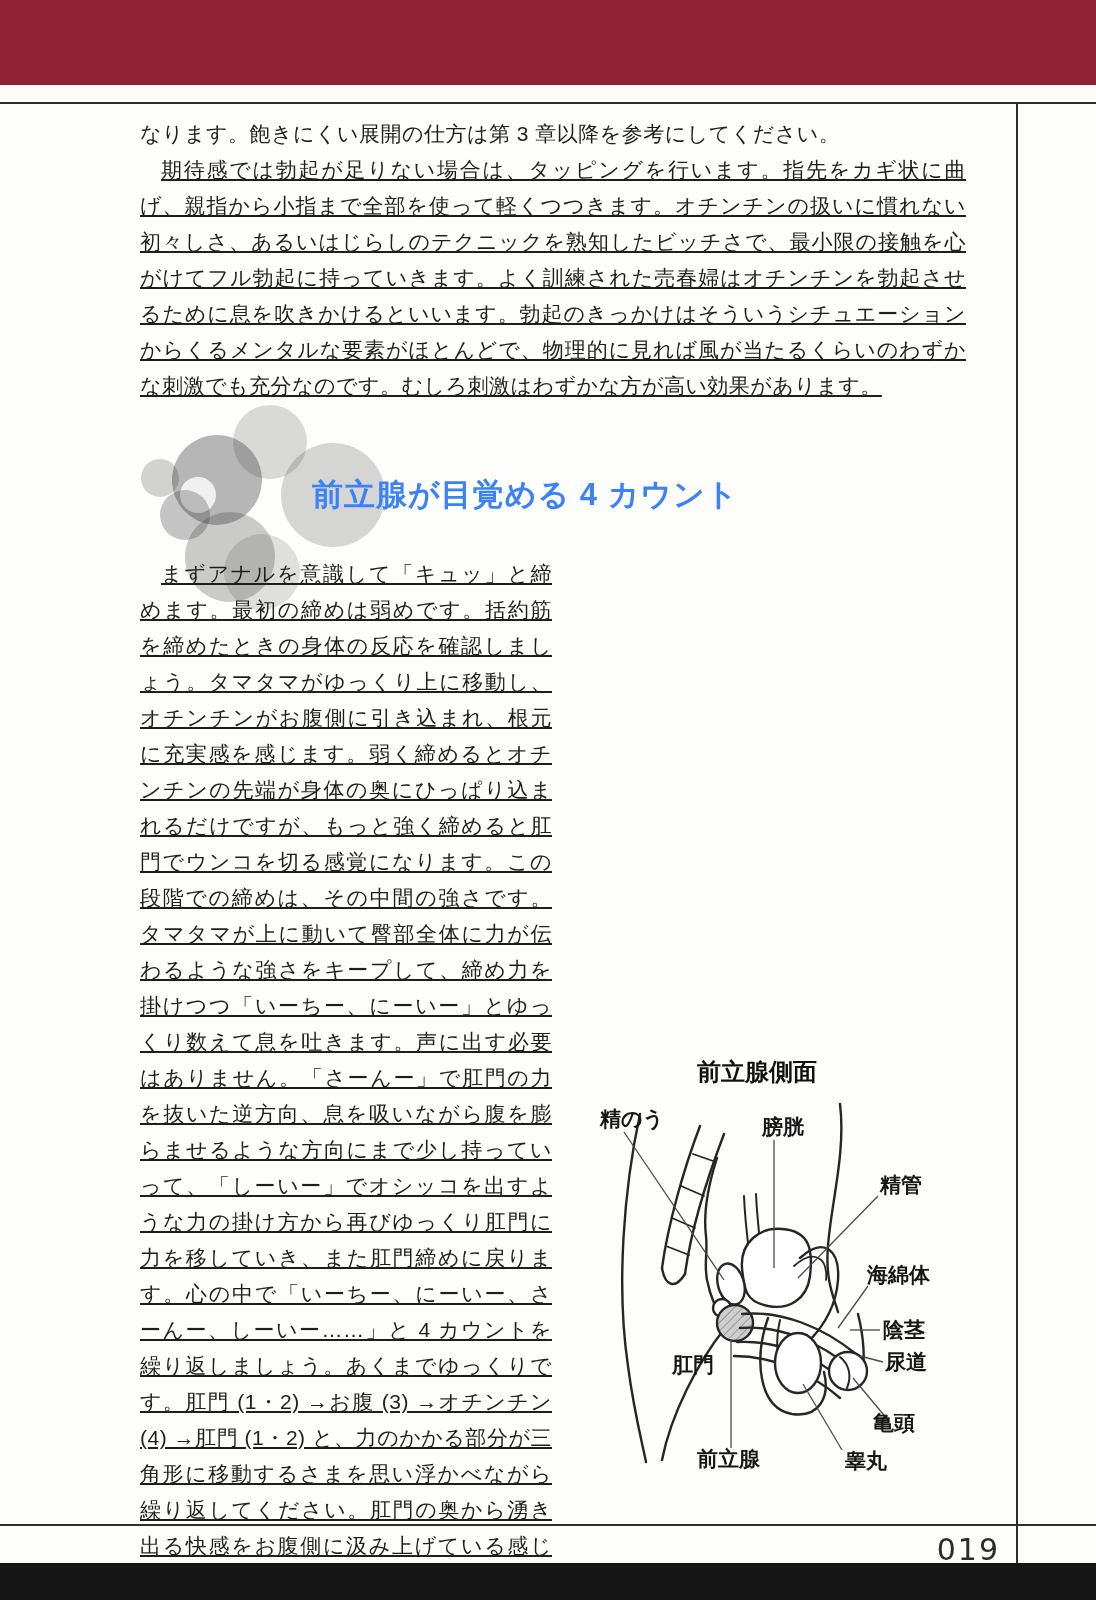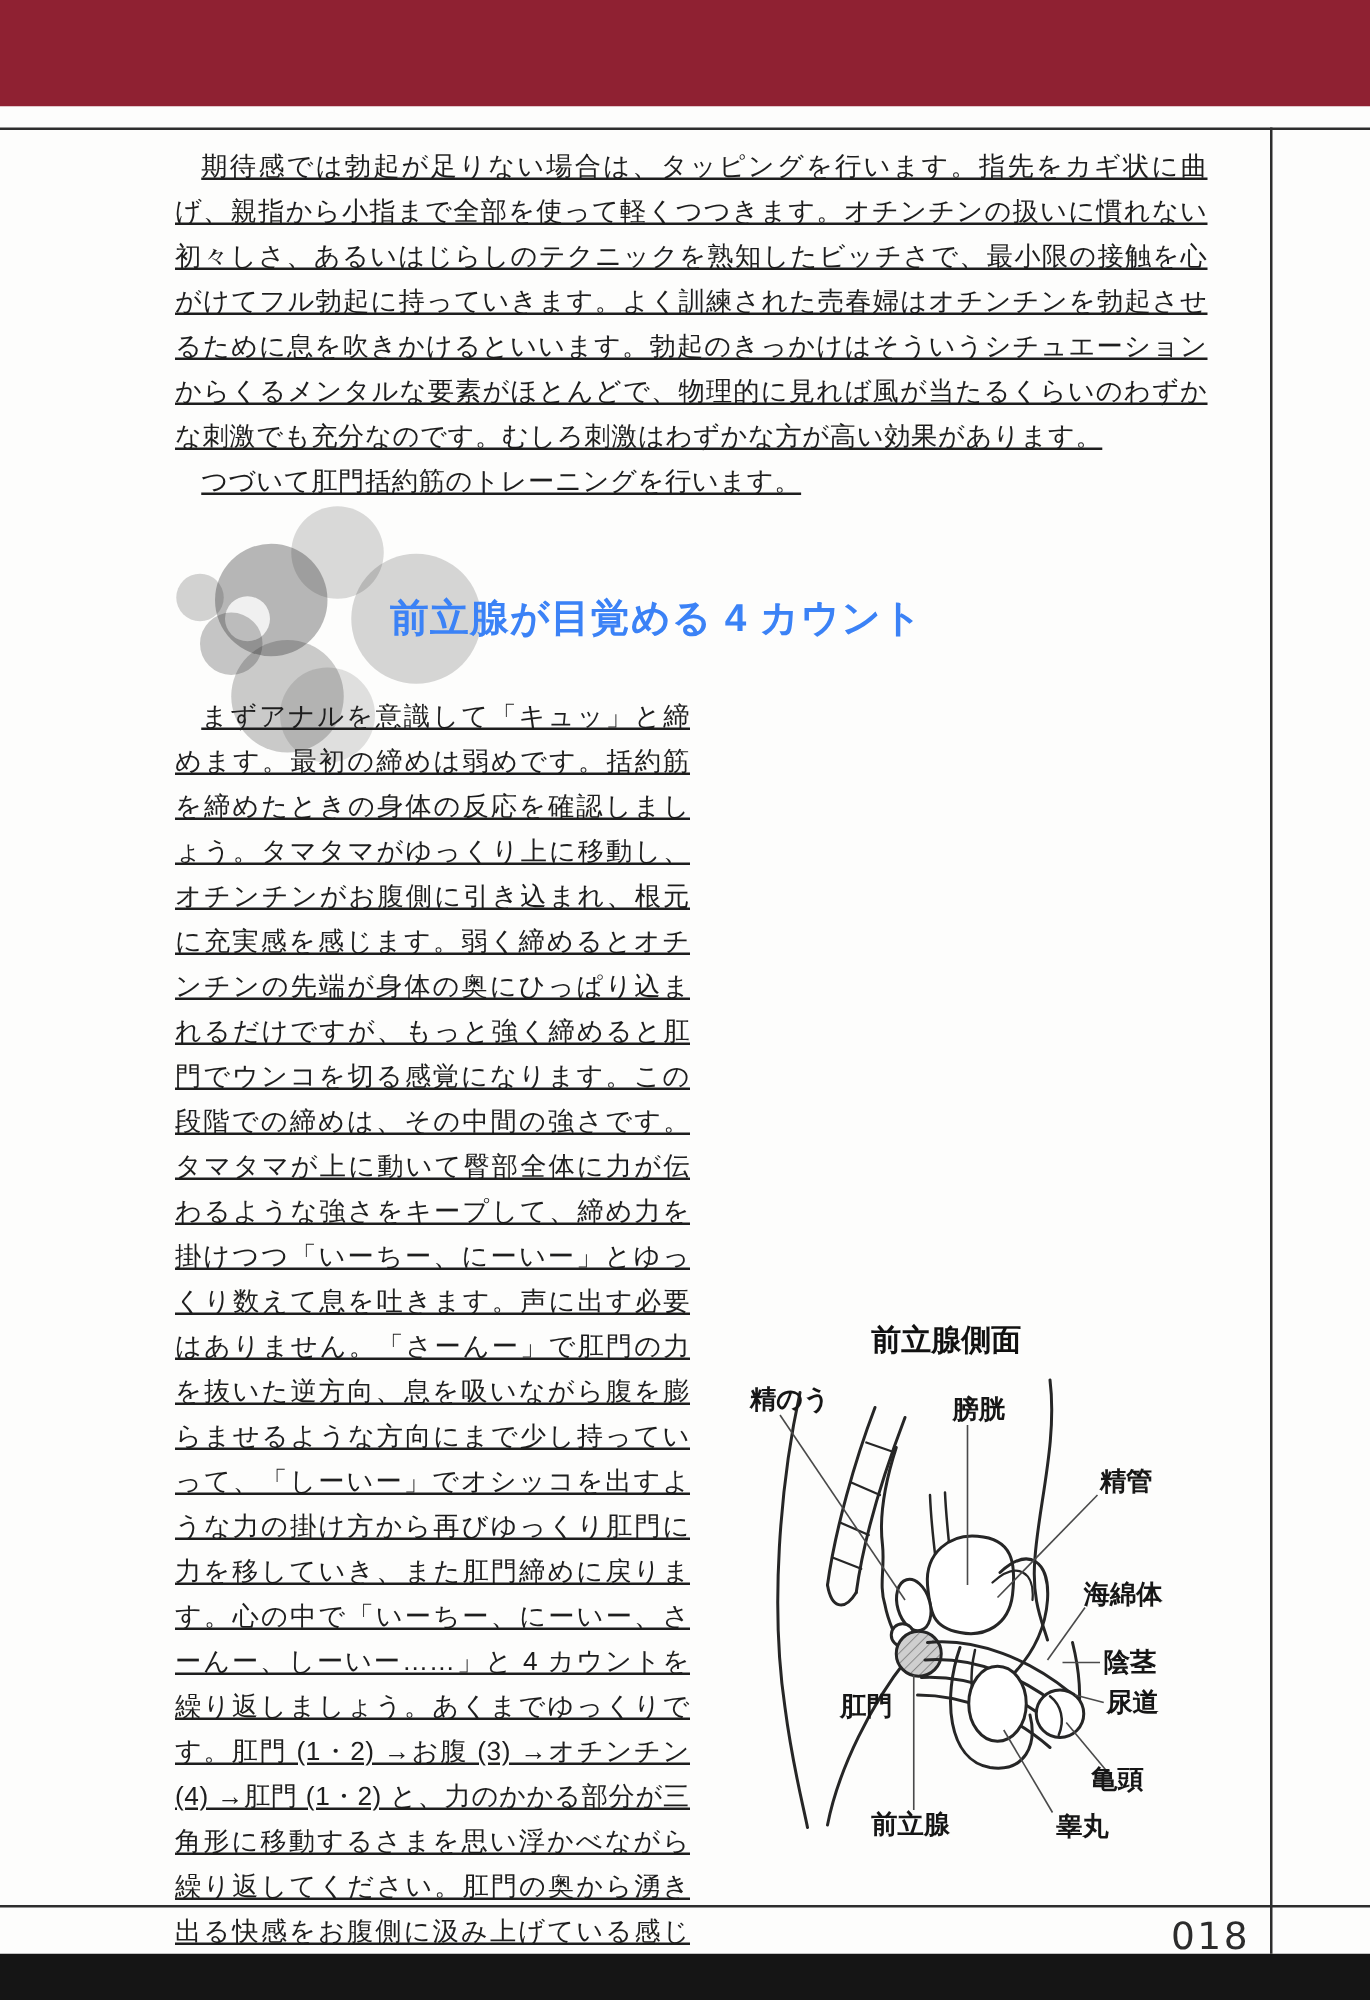--- a/index.html
+++ b/index.html
@@ -42,22 +42,22 @@
   }
 </style>
 </head>
 <body>
 
 <div class="abs rule-top"></div>
 <div class="abs rule-right"></div>
 <div class="abs rule-bottom"></div>
 
 <div class="abs textcol intro">
+  <p>なります。飽きにくい展開の仕方は第 3 章以降を参考にしてください。</p>
   <p class="ind">期待感では勃起が足りない場合は、タッピングを行います。指先をカギ状に曲げ、親指から小指まで全部を使って軽くつつきます。オチンチンの扱いに慣れない初々しさ、あるいはじらしのテクニックを熟知したビッチさで、最小限の接触を心がけてフル勃起に持っていきます。よく訓練された売春婦はオチンチンを勃起させるために息を吹きかけるといいます。勃起のきっかけはそういうシチュエーションからくるメンタルな要素がほとんどで、物理的に見れば風が当たるくらいのわずかな刺激でも充分なのです。むしろ刺激はわずかな方が高い効果があります。</p>
-  <p class="ind">つづいて肛門括約筋のトレーニングを行います。</p>
 </div>
 
 <div>
   <div class="circle" style="left:233px;top:405px;width:74px;height:74px;background:rgba(40,40,40,.17);"></div>
   <div class="circle" style="left:172px;top:435px;width:90px;height:90px;background:rgba(40,40,40,.33);"></div>
   <div class="circle" style="left:141px;top:459px;width:38px;height:38px;background:rgba(40,40,40,.20);"></div>
   <div class="circle" style="left:180px;top:477px;width:36px;height:36px;background:rgba(250,250,250,.85);"></div>
   <div class="circle" style="left:281px;top:443px;width:104px;height:104px;background:rgba(40,40,40,.19);"></div>
   <div class="circle" style="left:160px;top:490px;width:50px;height:50px;background:rgba(40,40,40,.26);"></div>
   <div class="circle" style="left:185px;top:512px;width:90px;height:90px;background:rgba(40,40,40,.24);"></div>
@@ -151,16 +151,16 @@
       <text class="fig-label" x="311" y="309">陰茎</text>
       <text class="fig-label" x="313" y="341">尿道</text>
       <text class="fig-label" x="301" y="402">亀頭</text>
       <text class="fig-label" x="273" y="440">睾丸</text>
       <text class="fig-label" x="125" y="438">前立腺</text>
       <text class="fig-label" x="100" y="344">肛門</text>
     </g>
   </svg>
 </div>
 
-<div class="abs page-num">018</div>
+<div class="abs page-num">019</div>
 
 <div class="abs top-bar" style="background: rgb(143, 33, 50);"></div>
 <div class="abs bottom-bar" style="background: rgb(21, 21, 21);"></div>
 
 </body></html>

